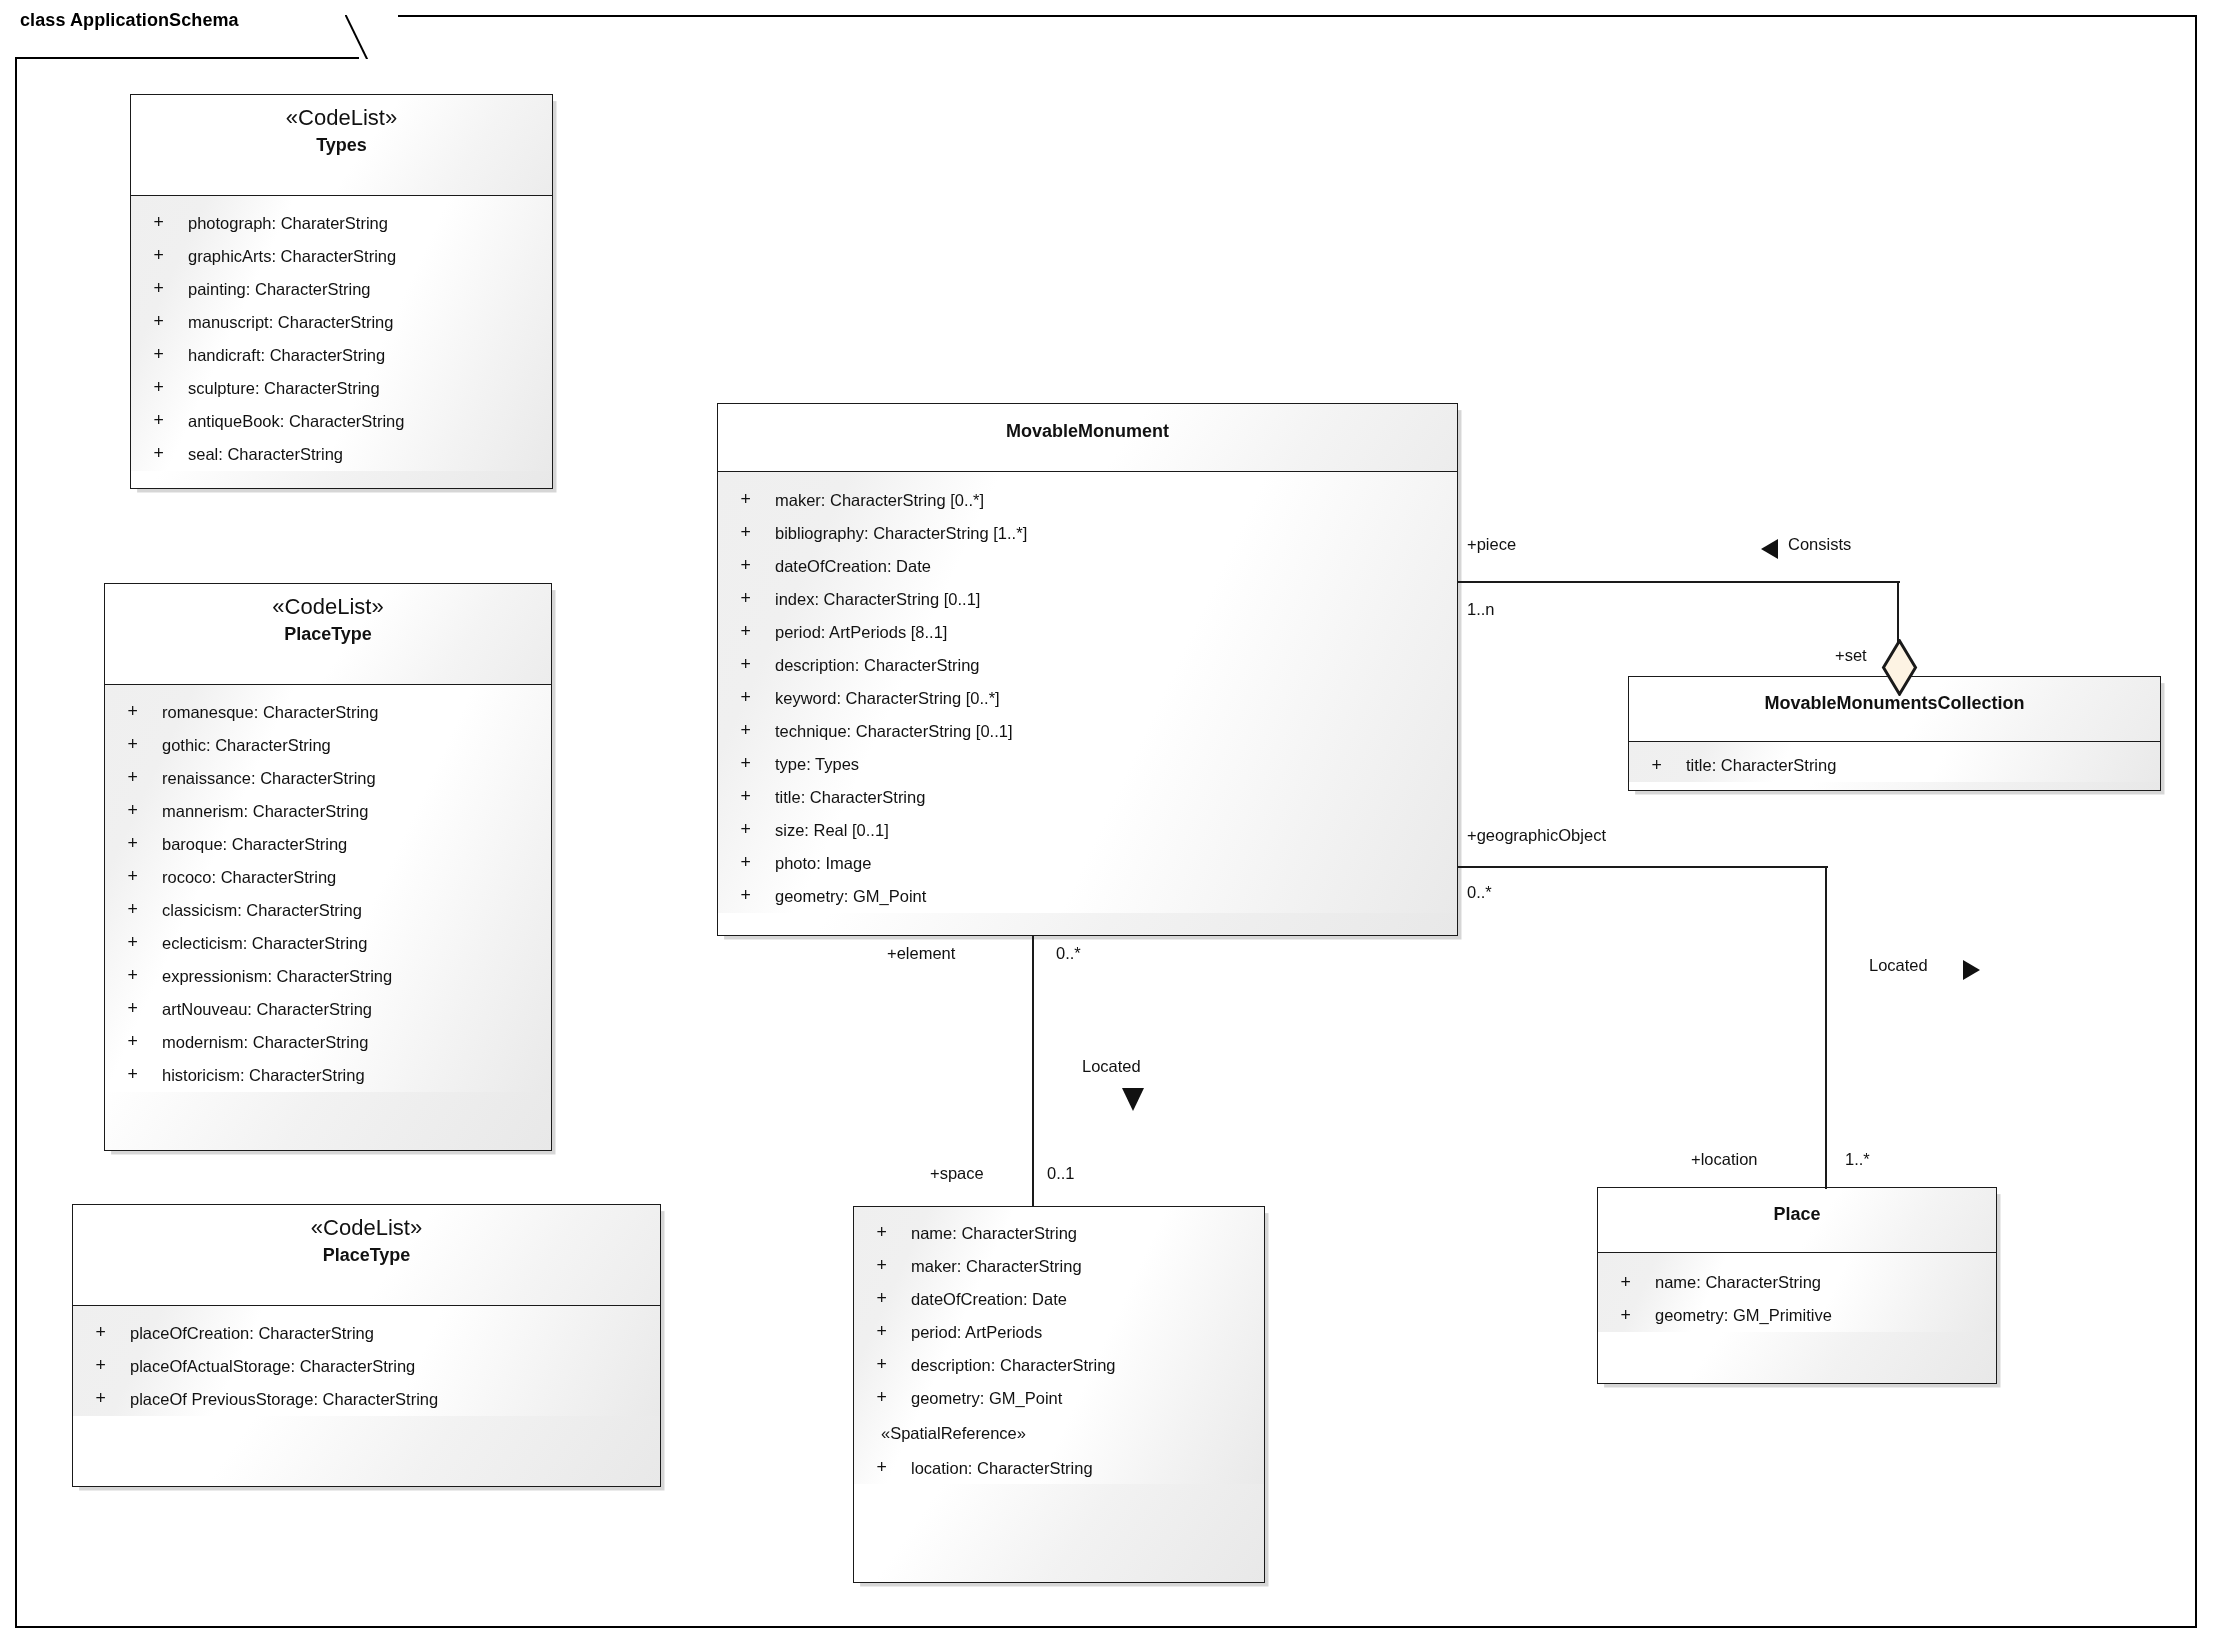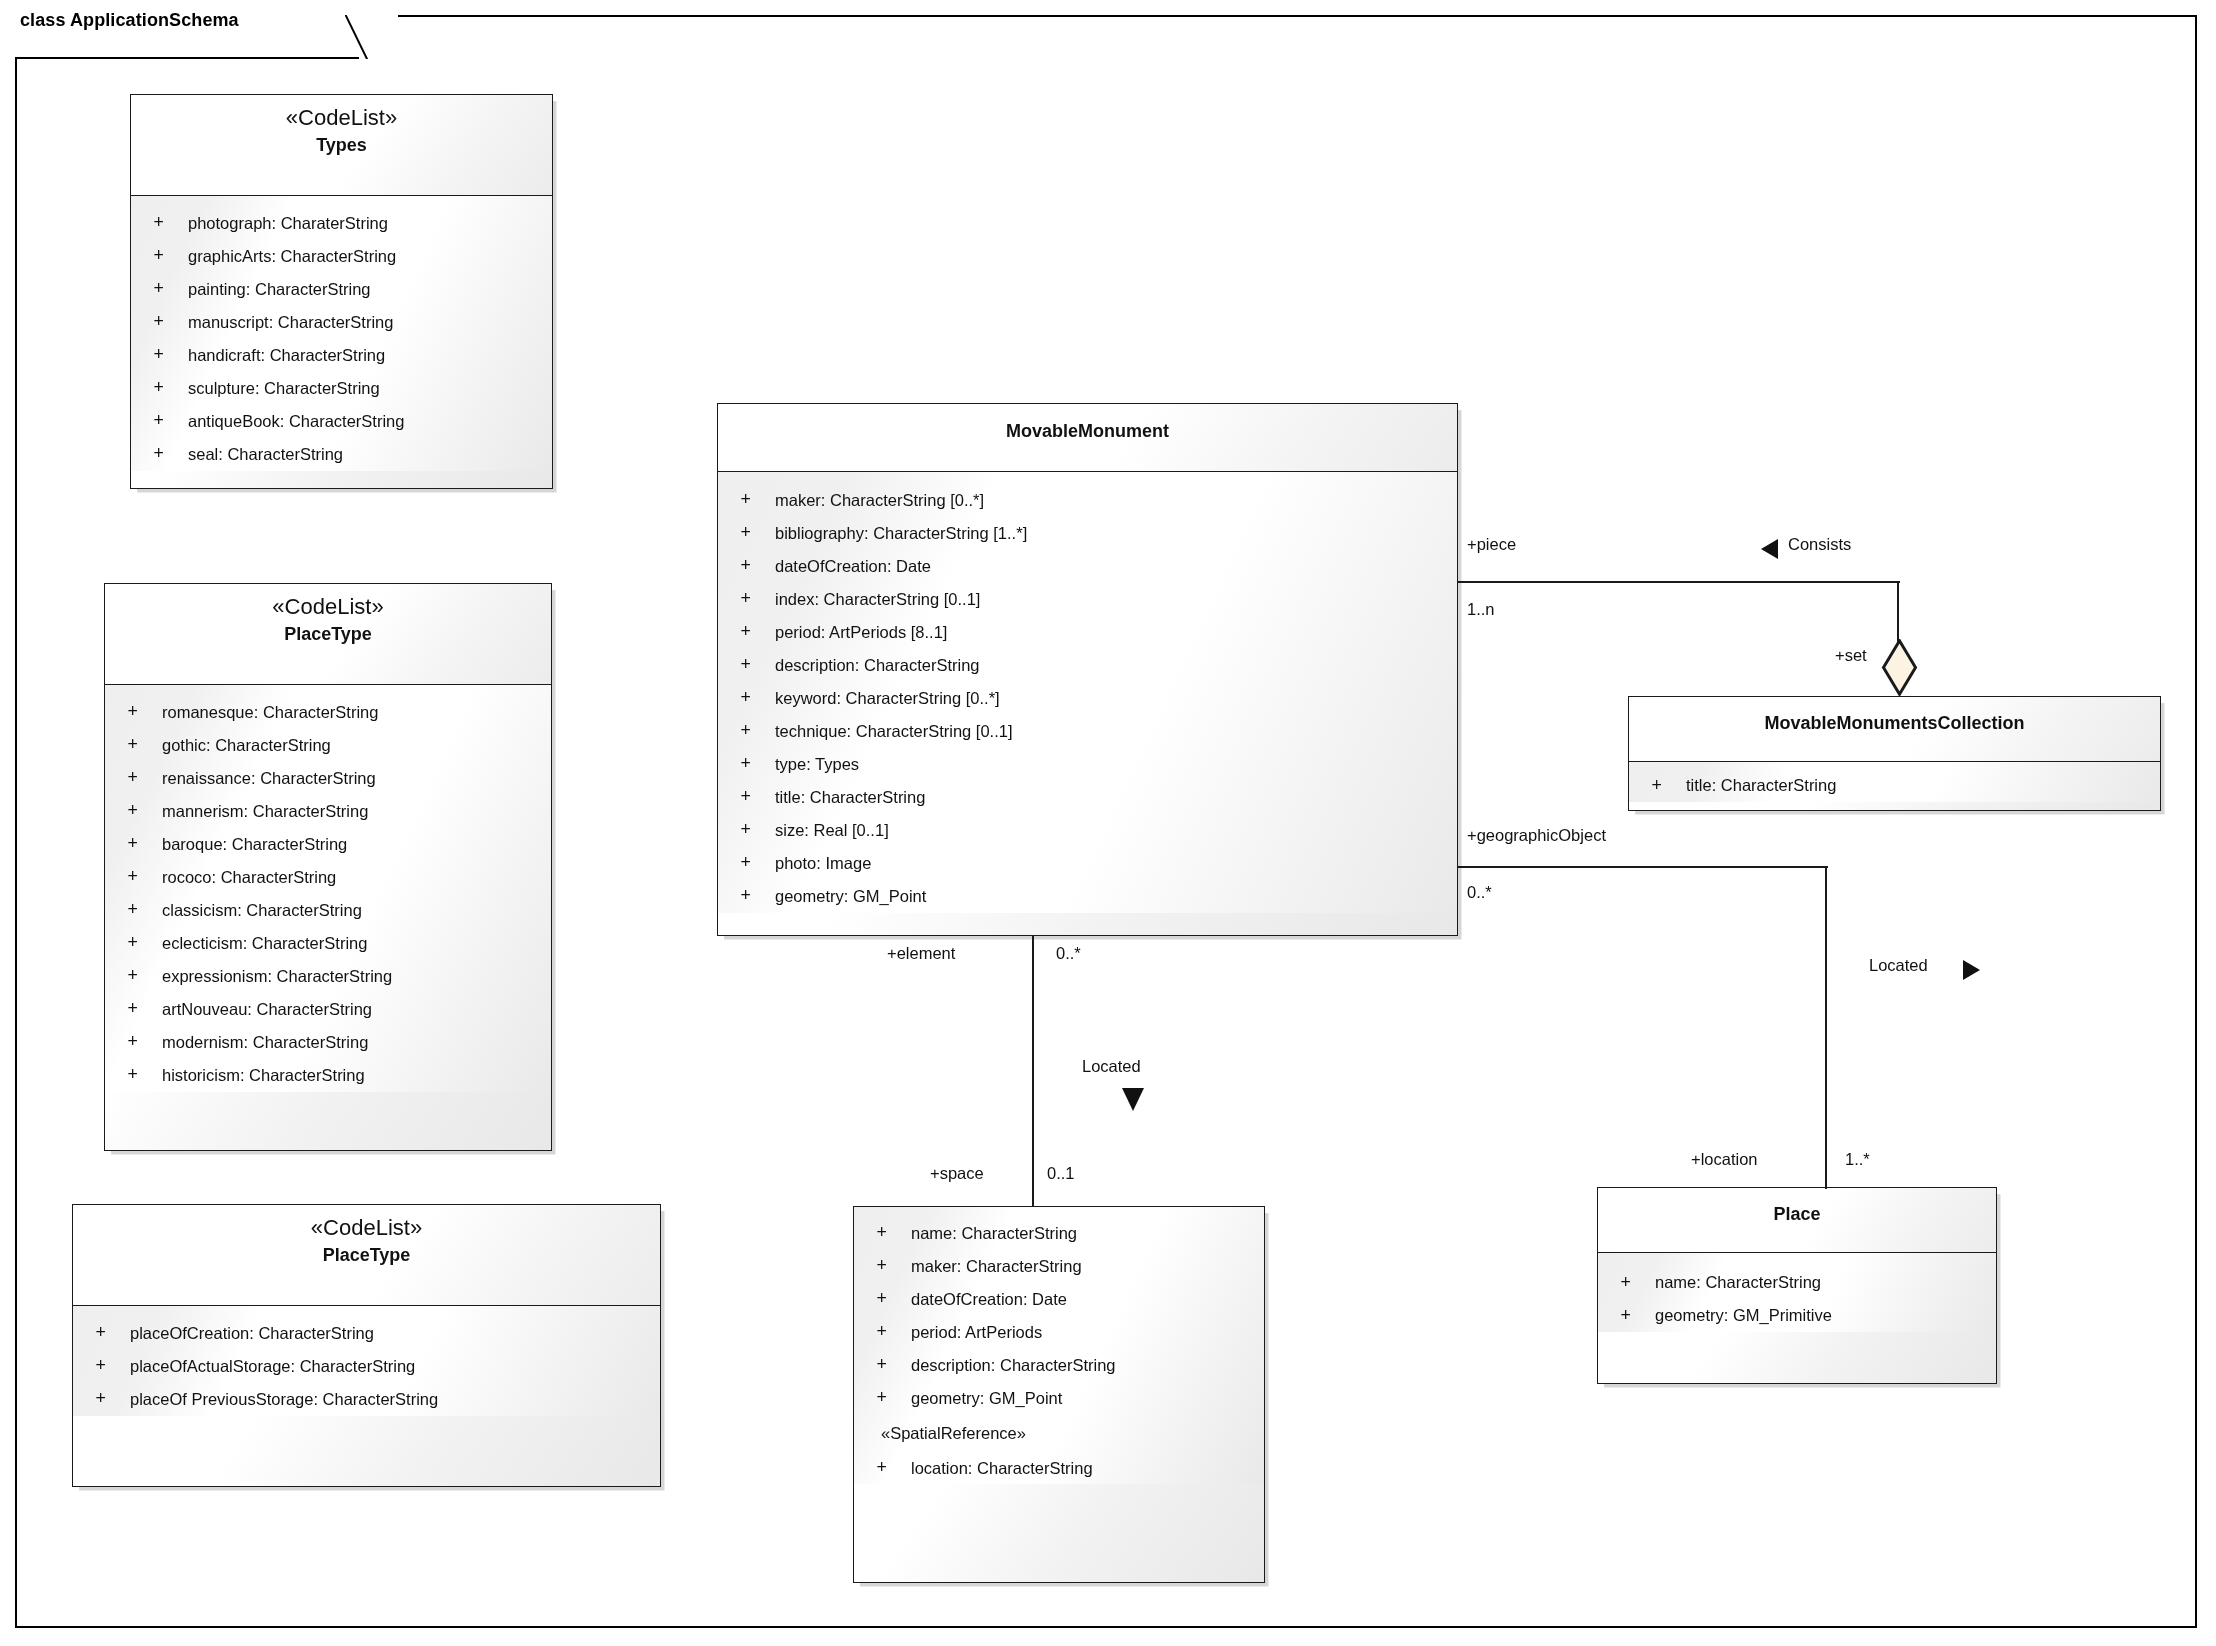--- a/index.html
+++ b/index.html
@@ -324,21 +324,21 @@
         <span class="vis">+</span>
         <span>photo: Image</span>
         </div>
       <div class="attr">
         <span class="vis">+</span>
         <span>geometry: GM_Point</span>
         </div>
     </div>
   </div>
 
-  <div class="cls" id="box-collection" style="left:1628px; top:696px; width:533px; height:115px;">
+  <div class="cls" id="box-collection" style="left:1628px; top:676px; width:533px; height:115px;">
     <div class="hdr" style="height:65px;">
       <div class="cname solo" style="padding-top:16.5px;">MovableMonumentsCollection</div>
     </div>
     <div class="body" style="padding-top:7px;">
       <div class="attr">
         <span class="vis">+</span>
         <span>title: CharacterString</span>
         </div>
     </div>
   </div>

